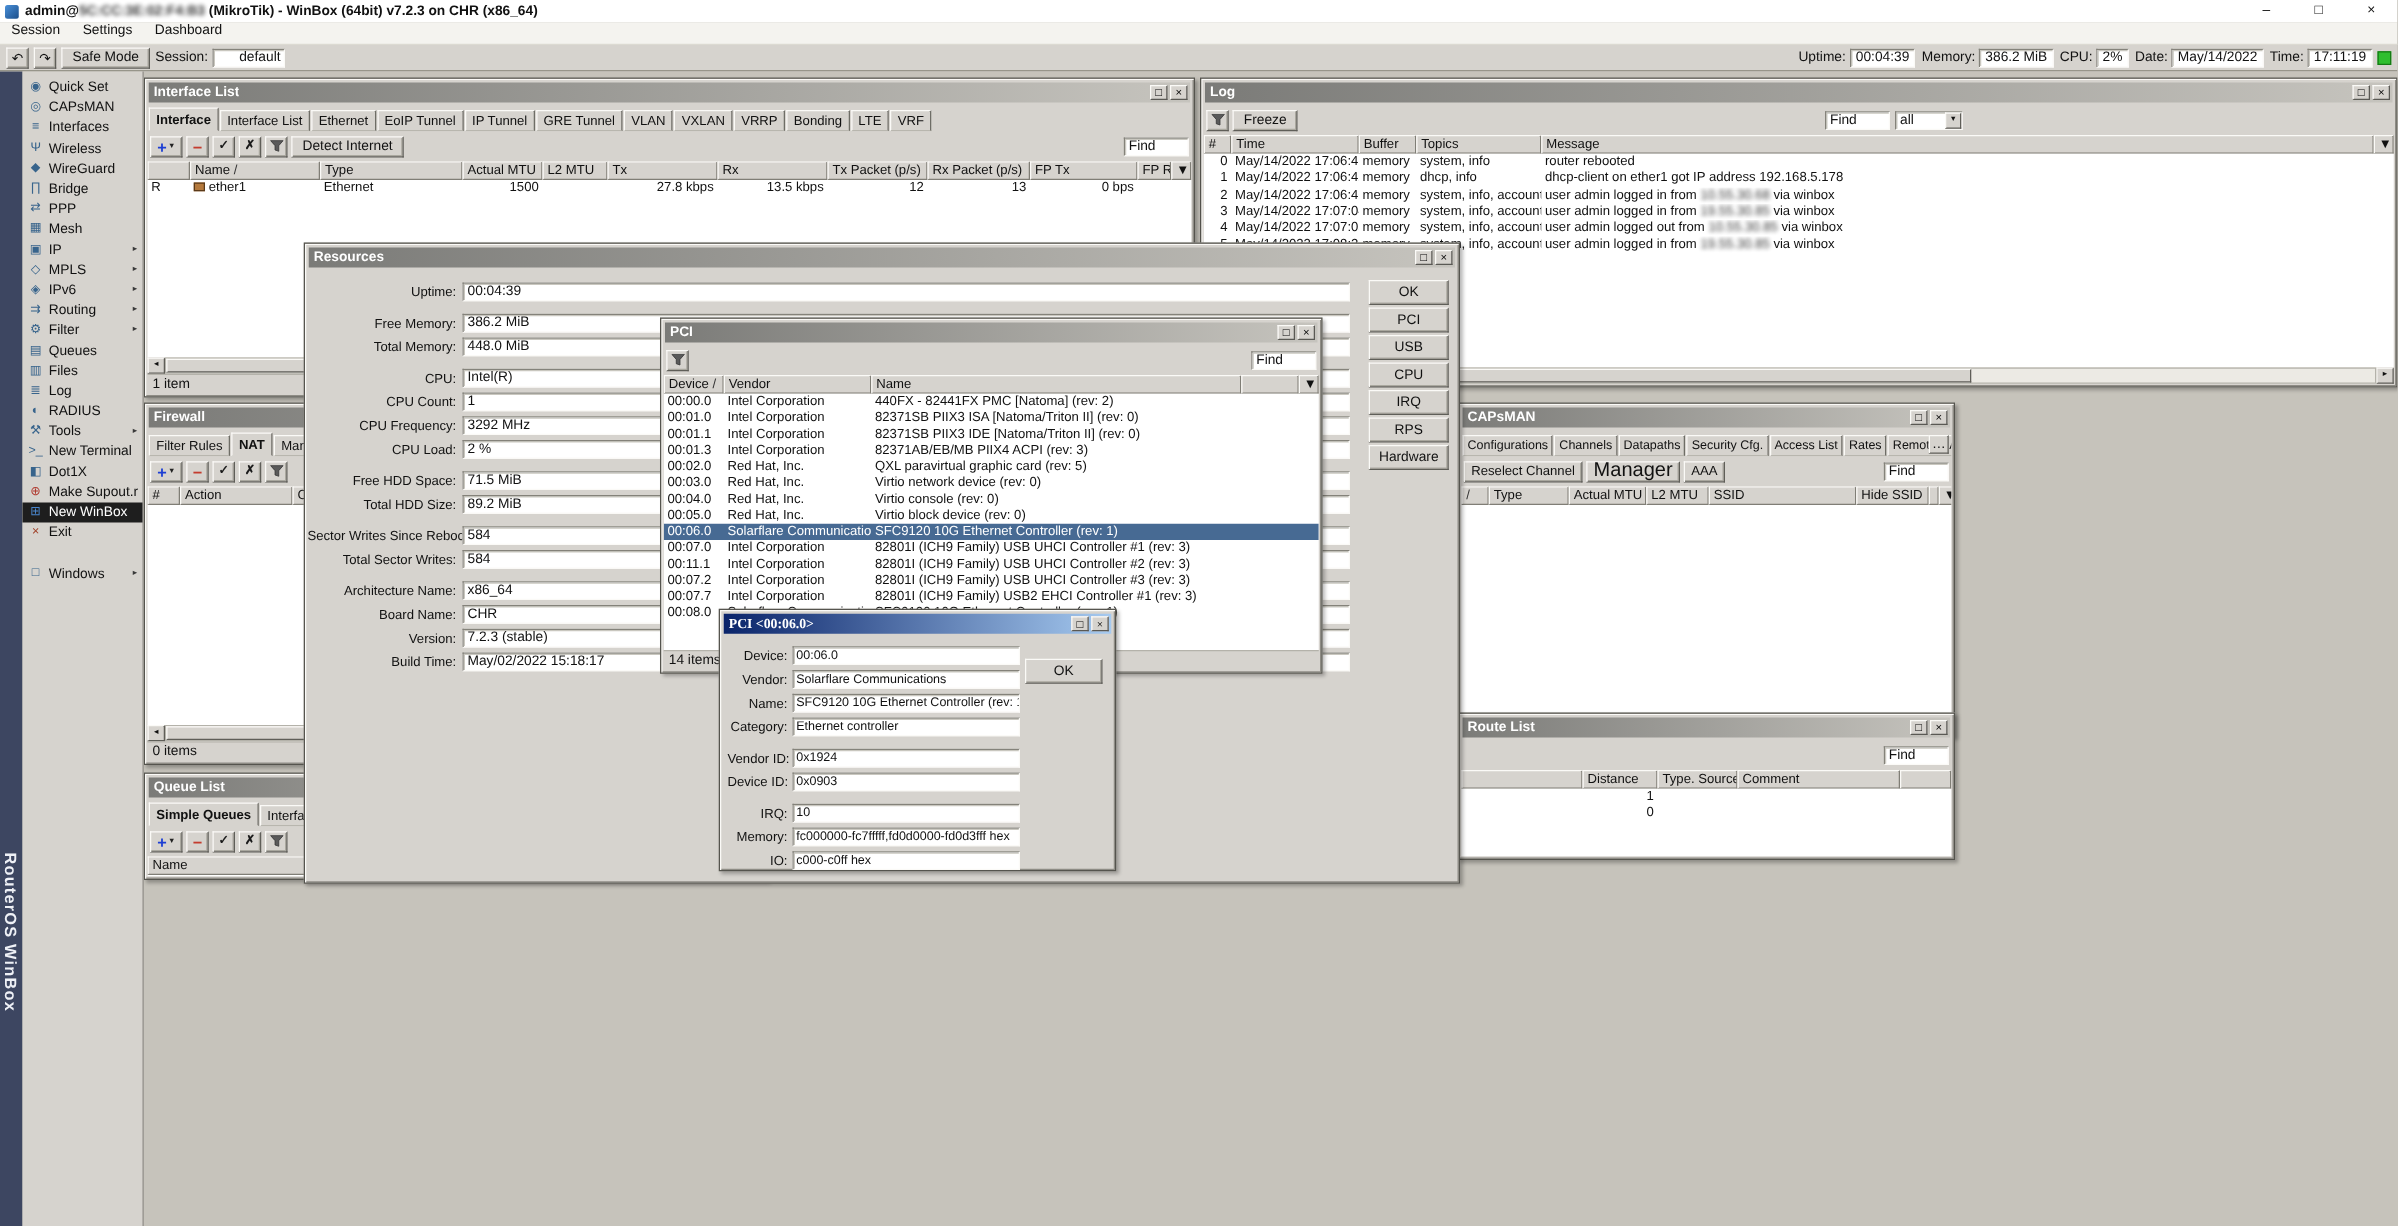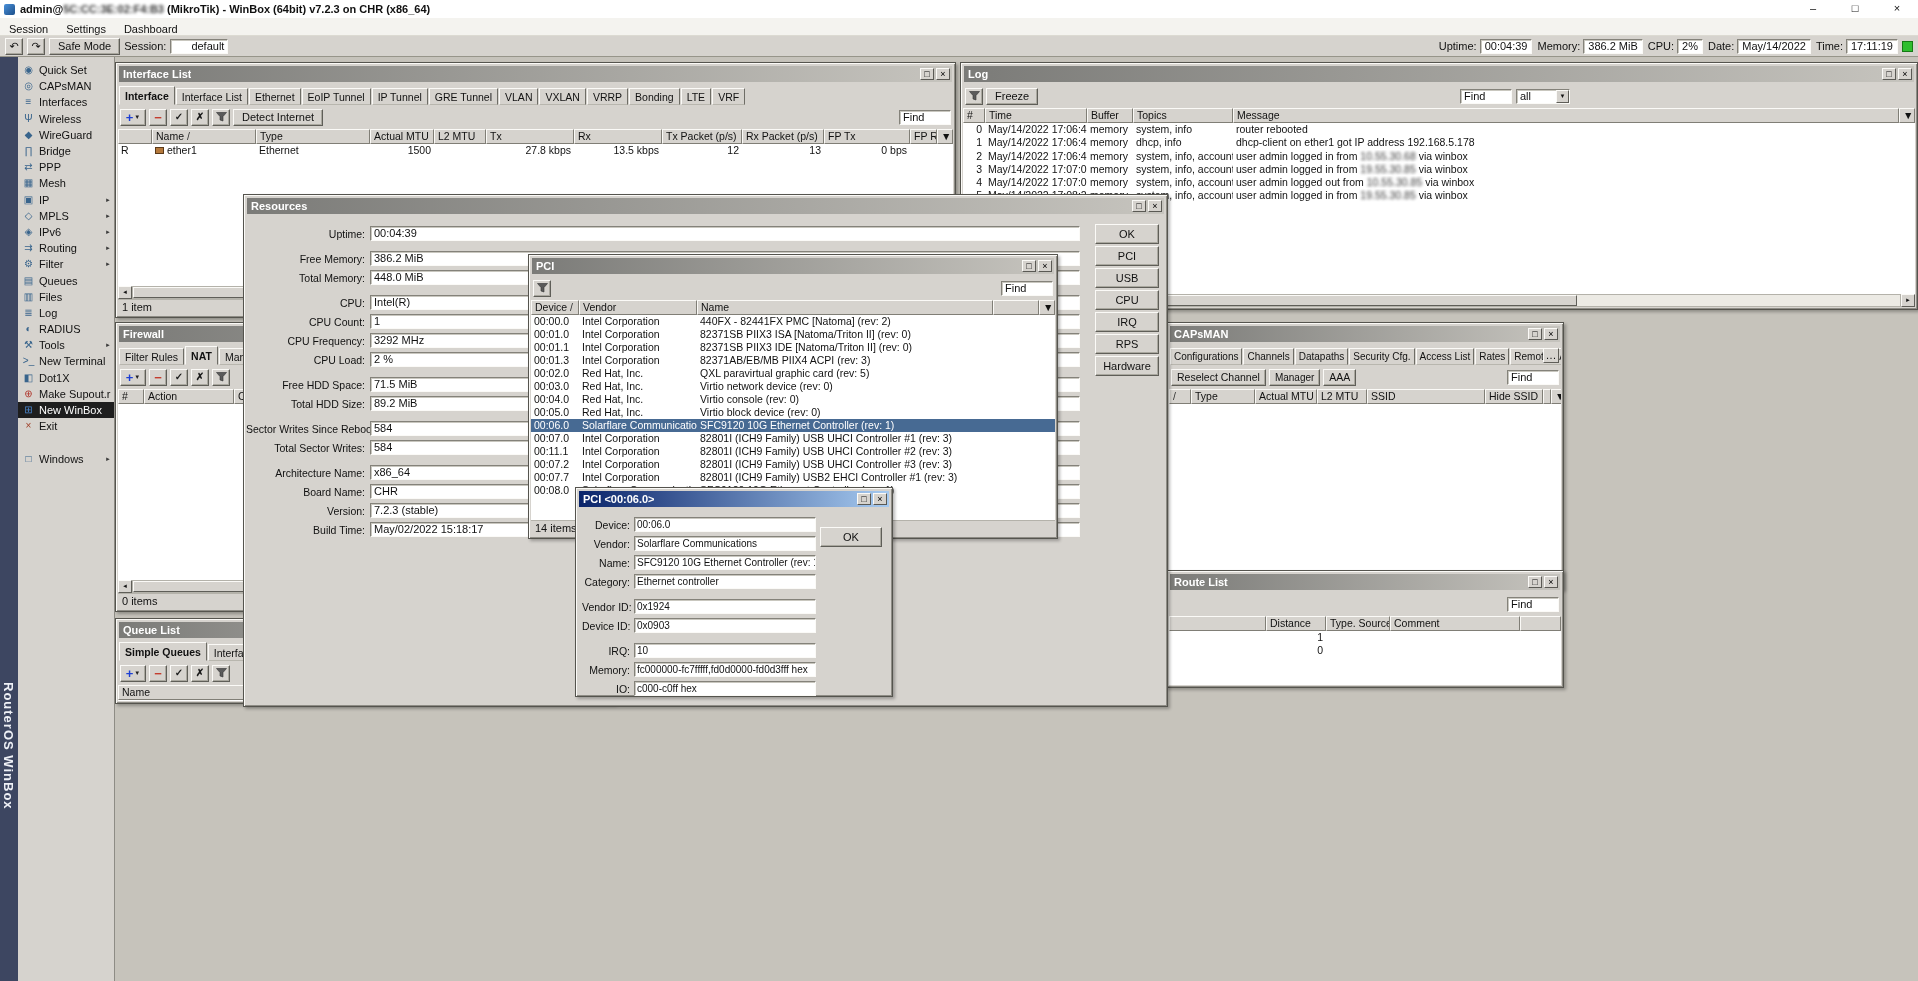--- a/index.html
+++ b/index.html
@@ -7,21 +7,21 @@
   .screen { position:relative; width:1918px; height:981px; overflow:hidden; }
 
   
   .osbar { position:absolute; left:0; top:0; width:100%; height:18px; background:#ffffff; display:flex; align-items:center; z-index:50; }
   .app-ico { width:11px; height:11px; margin:0 5px 0 4px; background:linear-gradient(135deg,#4a90d9,#1c4f8a); border-radius:2px; flex:0 0 auto; }
   .os-title { white-space:nowrap; font-weight:bold; font-size:11px; }
   .os-controls { margin-left:auto; display:flex; }
   .osc { width:42px; height:18px; text-align:center; line-height:17px; font-size:11px; }
   .redacted { filter:blur(1.6px); opacity:.85; }
 
-  .menubar { position:absolute; left:0; top:18px; width:100%; height:18px; background:#f4f3ef; border-bottom:1px solid #dcdad2; display:flex; align-items:flex-end; z-index:50; }
+  .menubar { position:absolute; left:0; top:18px; width:100%; height:18px; background:#f4f3ef; border-bottom:1px solid #dcdad2; display:flex; align-items:flex-start; z-index:50; }
   .menu-item { padding:0 9px; }
 
   .toolbar { position:absolute; left:0; top:36px; width:100%; height:21px; background:#d6d3ce; border-bottom:1px solid #97958a; display:flex; align-items:center; gap:4px; padding:0 5px; z-index:50; }
   .lbl { white-space:nowrap; }
   .session-box { width:58px; height:15px; line-height:13px; padding:0 3px;text-align:right; }
   .tstatus { margin-left:auto; display:flex; align-items:center; gap:5px; }
   .tpair { display:flex; align-items:center; gap:3px; }
   .tval { height:15px; line-height:13px; padding:0 4px; white-space:nowrap; }
   .green-ind { width:11px; height:11px; background:#2fbe2f; border:1px solid #157a15; flex:0 0 auto; }
 
@@ -32,21 +32,21 @@
   .side-item { display:flex; align-items:center; height:16.2px; padding:0 3px 0 4px; cursor:default; }
   .side-item.selected { background:#1e1e1e; color:#fff; }
   .side-item.gap { margin-top:17px; }
   .side-ico { flex:0 0 13px; width:13px; margin-right:4px; font-size:10px; line-height:10px; color:#38648c; text-align:center; }
   .side-label { flex:1; white-space:nowrap; overflow:hidden; }
   .side-arrow { font-size:6px; color:#3a3a3a; }
 
   
   .win { position:absolute; background:#d6d3ce; border:1px solid #55544e; box-shadow: inset 1px 1px 0 #fbfaf7, inset -1px -1px 0 #8e8c85, 2px 2px 3px rgba(0,0,0,.28); display:flex; flex-direction:column; padding:2px; }
   .wt { flex:0 0 16px; height:16px; background:linear-gradient(90deg,#7b7b78,#c6c4be); color:#fff; display:flex; align-items:center; padding-left:4px; font-weight:bold; margin:1px 1px 2px 1px; }
-  .wt.active { background:linear-gradient(90deg,#0a246a,#a6caf0); }
+  .wt.active { background:linear-gradient(90deg,#0a246a,#a6caf0);font-family:Liberation Serif, serif; }
   .wt-text { white-space:nowrap; overflow:hidden; }
   .wctl { margin-left:auto; display:flex; gap:2px; padding-right:2px; }
   .wbtn { width:14px; height:12px; background:#d6d3ce; border:1px solid; border-color:#fbfaf7 #5a5954 #5a5954 #fbfaf7; color:#000; font-size:9px; line-height:10px; text-align:center; font-weight:normal; }
 
   .tabs { flex:0 0 21px; display:flex; align-items:flex-end; padding:2px 1px 0 1px; overflow:hidden; position:relative; }
   .tab { height:17px; line-height:16px; padding:0 5px; font-size:10.5px; background:#d6d3ce; border:1px solid; border-color:#fbfaf7 #6e6d66 #b8b6ae #fbfaf7; margin-right:1px; white-space:nowrap; flex:0 0 auto; }
   .tab.selected { height:19px; line-height:18px; border-bottom-color:#d6d3ce; font-weight:bold; }
   .tabs.small .tab { font-size:10px; padding:0 3px; }
   .more-tabs { position:absolute; right:2px; bottom:2px; width:16px; height:15px; background:#d6d3ce; border:1px solid; border-color:#fbfaf7 #5f5e58 #5f5e58 #fbfaf7; text-align:center; line-height:12px; }
 
@@ -328,21 +328,21 @@
         <span class="tab">Datapaths</span>
         <span class="tab">Security Cfg.</span>
         <span class="tab">Access List</span>
         <span class="tab">Rates</span>
         <span class="tab">Remote CAP</span>
       </div>
     <div class="wtb">
       <span class="caps-btns">
 
       <span class="btn" style="font-size:10.5px;padding:0 5px">Reselect Channel</span>
-          <span class="btn" style="font-size:10px;padding:0 5px">Manager</span>
+          <span class="btn" style="font-size:16px;padding:0 5px">Manager</span>
           <span class="btn" style="font-size:10.5px;padding:0 5px">AAA</span>
         </span>
       <span class="find sunken">Find</span>
     </div>
     <div class="th">
       <span style="width:22px"><i class="sortg">/</i></span>
       <span style="width:64px">Type</span>
       <span style="width:62px">Actual MTU</span>
       <span style="width:50px">L2 MTU</span>
       <span style="width:118px">SSID</span>

